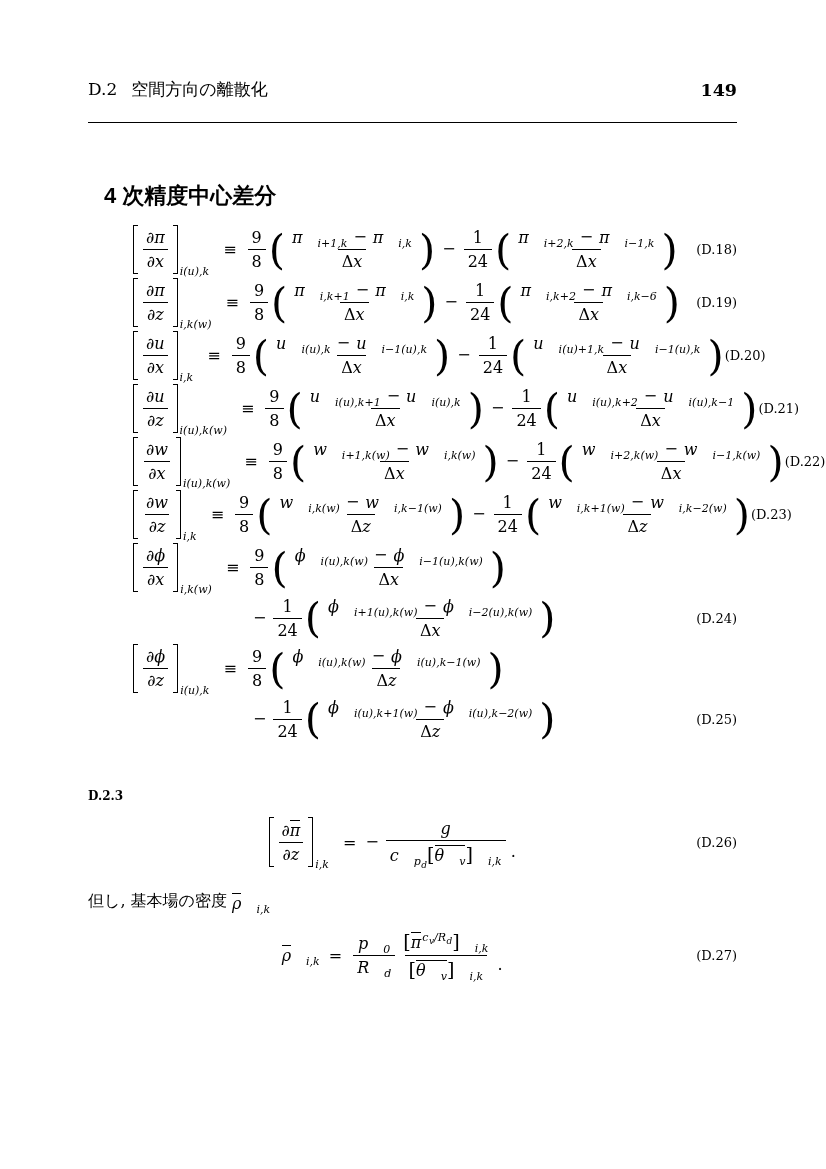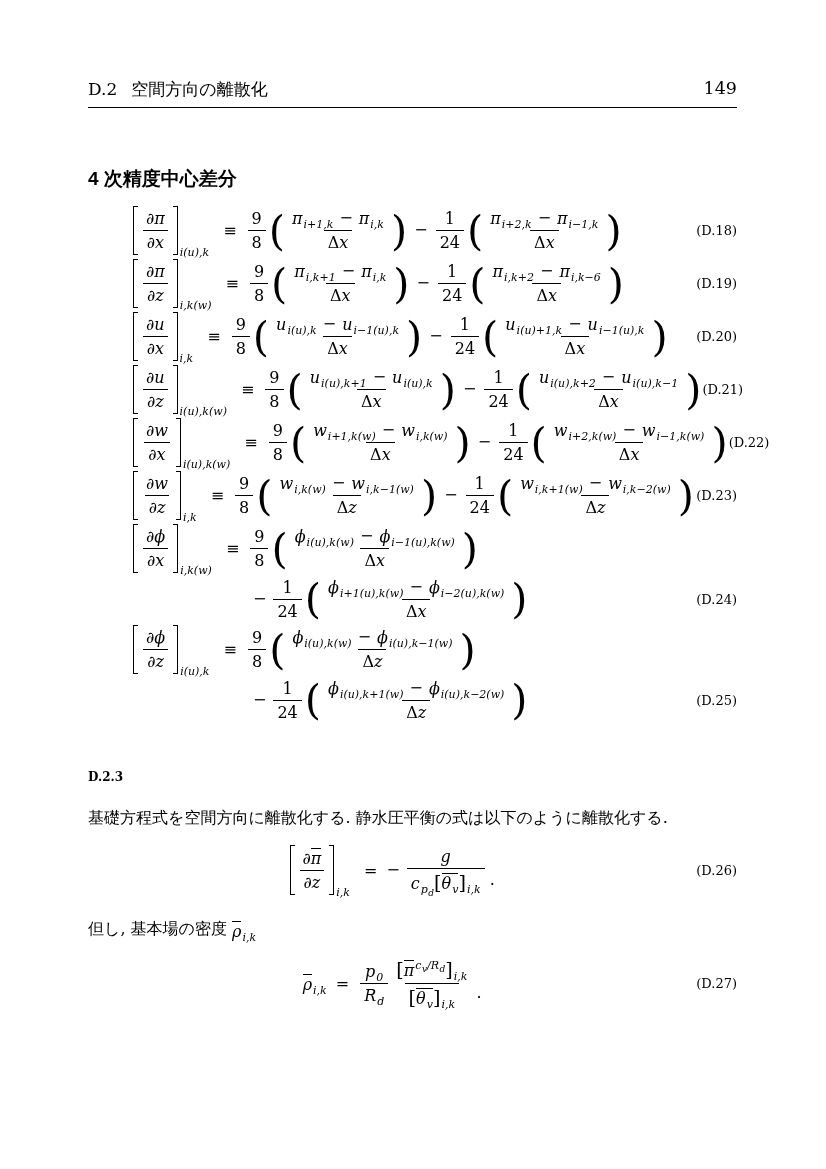--- a/index.html
+++ b/index.html
@@ -3,44 +3,44 @@
 <meta charset="utf-8">
 <style>
   html,body{margin:0;padding:0;background:#e8e8e8;}
   .page{
     width:826px;height:1169px;margin:0 auto;background:#ffffff;color:#000;
     box-sizing:border-box;padding:78px 89px 0 88px;
     font-family:"DejaVu Serif","Liberation Serif",serif;
     overflow:hidden;position:relative;
   }
   
-  .header-row{display:flex;justify-content:space-between;align-items:flex-start;
-    border-bottom:1px solid #000;padding-bottom:6px;font-size:17px;}
+  .header-row{display:flex;justify-content:space-between;align-items:center;
+    border-bottom:1px solid #000;padding-bottom:21px;font-size:17px;}
   .h-left{display:flex;align-items:baseline;}
   .h-title{margin-left:14px;}
-  .pagenum{font-weight:normal;font-size:17.5px;margin-left:32px;}
+  .pagenum{font-weight:bold;font-size:17.5px;margin-left:32px;}
   
-  .h-sub{margin:58px 0 0 0;font-size:19px;font-weight:bold;
+  .h-sub{margin:58px 0 0 16px;font-size:22px;font-weight:bold;
     font-family:"Liberation Sans","DejaVu Sans",sans-serif;}
   .h-sec{margin-top:48px;font-size:12px;font-weight:bold;
     font-family:"Liberation Sans","DejaVu Sans",sans-serif;display:flex;}
   .h-sec .secno{margin-right:26px;font-family:"DejaVu Serif",serif;}
   
   .para{margin:20px 0 0 0;font-size:16px;line-height:1.7;text-align:justify;}
   
   .eqs{margin-top:14px;font-size:16px;}
   .eqrow{display:flex;align-items:center;margin:4px 0;min-height:44px;}
   .eqmain{flex:1;display:flex;align-items:center;padding-left:45px;flex-wrap:nowrap;}
   .eqmain.cont{padding-left:165px;}
   .eqrow.center .eqmain{justify-content:center;padding-left:0;}
   .eqnum{font-style:normal;white-space:nowrap;font-size:13px;}
   .it{font-style:italic;}
   .up{font-style:normal;}
   .vs{display:inline-flex;align-items:baseline;}
-  .sub{font-size:11px;position:relative;top:4px;margin-left:1px;font-style:italic;}
+  .sub{font-size:11px;position:relative;top:4px;margin-left:15px;font-style:italic;}
   .sub2{font-size:9px;position:relative;top:3px;margin-left:0.5px;font-style:italic;}
   .sup{font-size:11px;position:relative;top:-7px;margin-left:1px;display:inline-flex;align-items:baseline;}
   .frac{display:inline-flex;flex-direction:column;align-items:center;margin:0 2px;}
   .fnum{display:flex;justify-content:center;align-items:baseline;padding:0 4px 2px;}
   .fden{display:flex;justify-content:center;align-items:baseline;padding:2px 4px 0;border-top:1.2px solid #000;}
   .drow{display:inline-flex;align-items:baseline;}
   .rel{margin:0 9px;font-style:normal;}
   .mop{margin:0 6px;font-style:normal;position:relative;top:-1px;}
   .mneg{margin:0 5px 0 0;font-style:normal;position:relative;top:-1px;}
   .bp{font-size:260%;font-style:normal;font-weight:300;line-height:0;margin:0 1px;}
@@ -751,21 +751,20 @@
           <span class="bp">)</span>
         </span>
         <span class="eqnum">(D.25)</span>
       </div>
     </div>
 
   <div class="h-sec">
     <span class="secno">D.2.3</span>
   </div>
 
-  <p class="para">基礎方程式を空間方向に離散化する. 静水圧平衡の式は以下のように離散化する.</p>
 
   <div class="eqs" id="eq26">
       <div class="eqrow center">
         <span class="eqmain">
           <span class="lhsb">
             <span class="brk bl"></span>
             <span class="lhsc">
               <span class="frac">
                 <span class="fnum">
                   <span class="drow">

